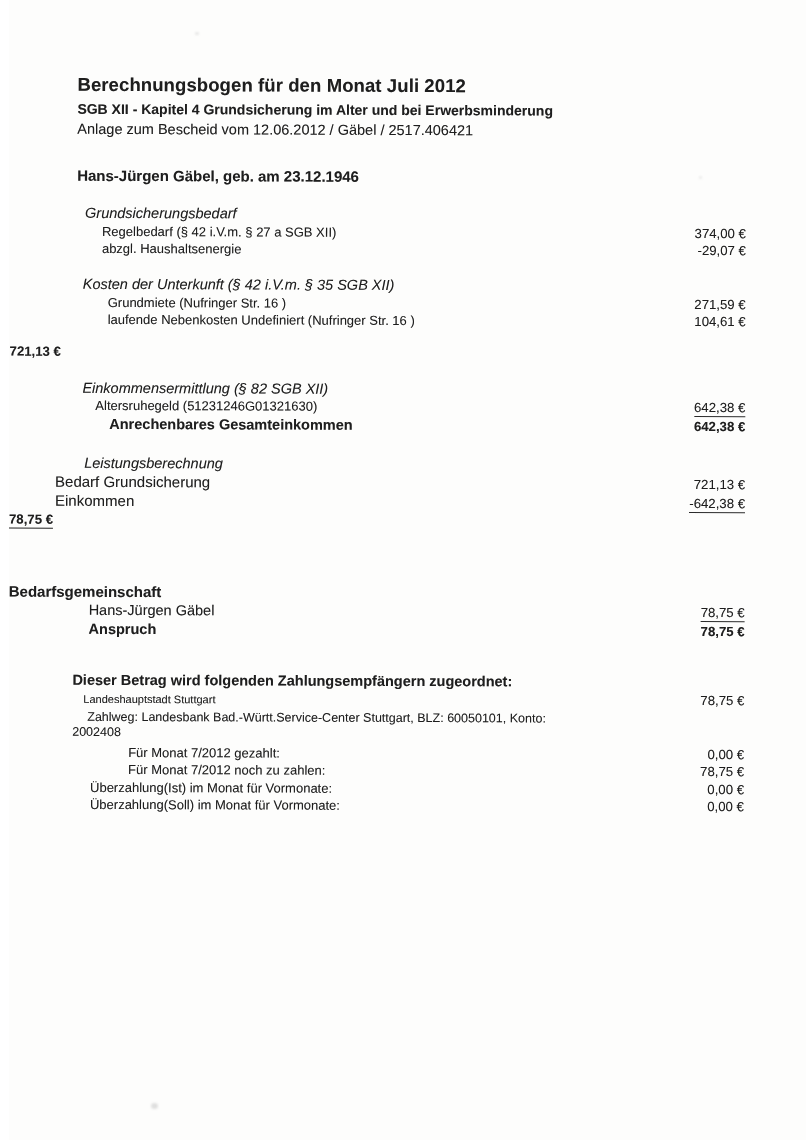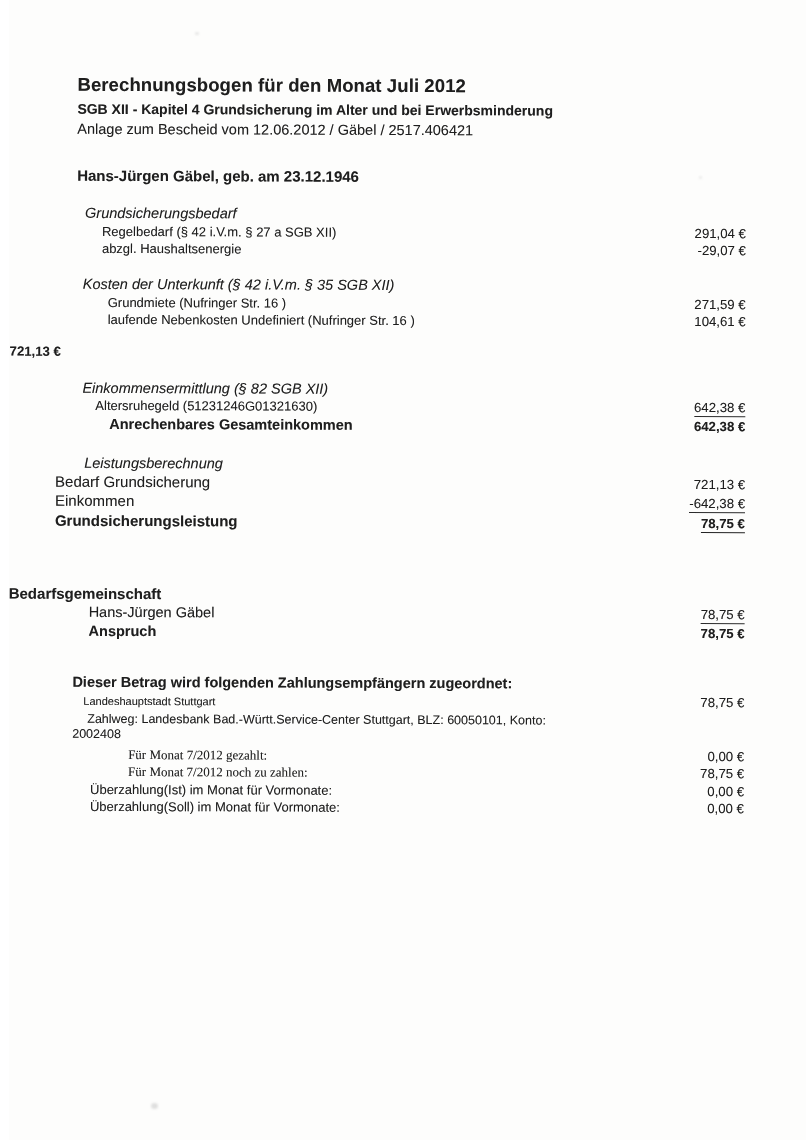--- a/index.html
+++ b/index.html
@@ -37,21 +37,21 @@
   .fs15  { font-size: 15px;   line-height: 19px; }
   .fs15x { font-size: 11px;   line-height: 20px; }
   .fs125 { font-size: 12.5px; line-height: 15px; }
   .lh16  { line-height: 16px; }
 
   
   .pl64 { padding-left: 64px; }  .pl67 { }
   .pl73 { padding-left: 73px; }  .pl75 { padding-left: 75px; }
   .pl79 { padding-left: 79px; }  .pl80 { padding-left: 80px; }
   .pl82 { padding-left: 82px; }  .pl86 { padding-left: 86px; }
-  .pl88 { padding-left: 120px; font-family: Liberation Serif, serif; }  .pl92 { padding-left: 92px; }
+  .pl88 { padding-left: 120px; }  .pl92 { padding-left: 92px; }
   .pl98 { padding-left: 98px; }  .pl100 { padding-left: 100px; }
   .pl103 { padding-left: 46px; }
 
   
   .mt1 { margin-top: 1px; }   .mt4 { margin-top: 4px; }
   .mt15 { margin-top: 15px; } .mt18 { margin-top: 18px; }
   .mt19 { margin-top: 19px; } .mt21 { margin-top: 21px; }
   .mt33 { margin-top: 33px; } .mt53 { margin-top: 53px; }
 
   
@@ -74,21 +74,21 @@
 
     <div class="person">Hans-Jürgen Gäbel, geb. am 23.12.1946</div>
 
     <div class="content">
 
       <div class="row mt19">
         <span class="lbl pl75 it fs145">Grundsicherungsbedarf</span>
       </div>
       <div class="row mt1">
         <span class="lbl pl92">Regelbedarf (§ 42 i.V.m. § 27 a SGB XII)</span>
-        <span class="val">291,04 €</span>
+        <span class="val">374,00 €</span>
       </div>
       <div class="row">
         <span class="lbl pl92">abzgl. Haushaltsenergie</span>
         <span class="val">-29,07 €</span>
       </div>
 
       <div class="row mt18">
         <span class="lbl pl73 it fs145">Kosten der Unterkunft (§ 42 i.V.m. § 35 SGB XII)</span>
       </div>
       <div class="row mt1">
@@ -121,21 +121,20 @@
       </div>
       <div class="row">
         <span class="lbl pl103 fs15">Bedarf Grundsicherung</span>
         <span class="val">721,13 €</span>
       </div>
       <div class="row">
         <span class="lbl pl103 fs15">Einkommen</span>
         <span class="val u">-642,38 €</span>
       </div>
       <div class="row">
-        <span class="lbl pl103 b fs15">Grundsicherungsleistung</span>
         <span class="val b u2">78,75 €</span>
       </div>
 
       <div class="row mt53">
         <span class="lbl pl67 b fs15">Bedarfsgemeinschaft</span>
       </div>
       <div class="row">
         <span class="lbl pl80 fs145">Hans-Jürgen Gäbel</span>
         <span class="val u">78,75 €</span>
       </div>

